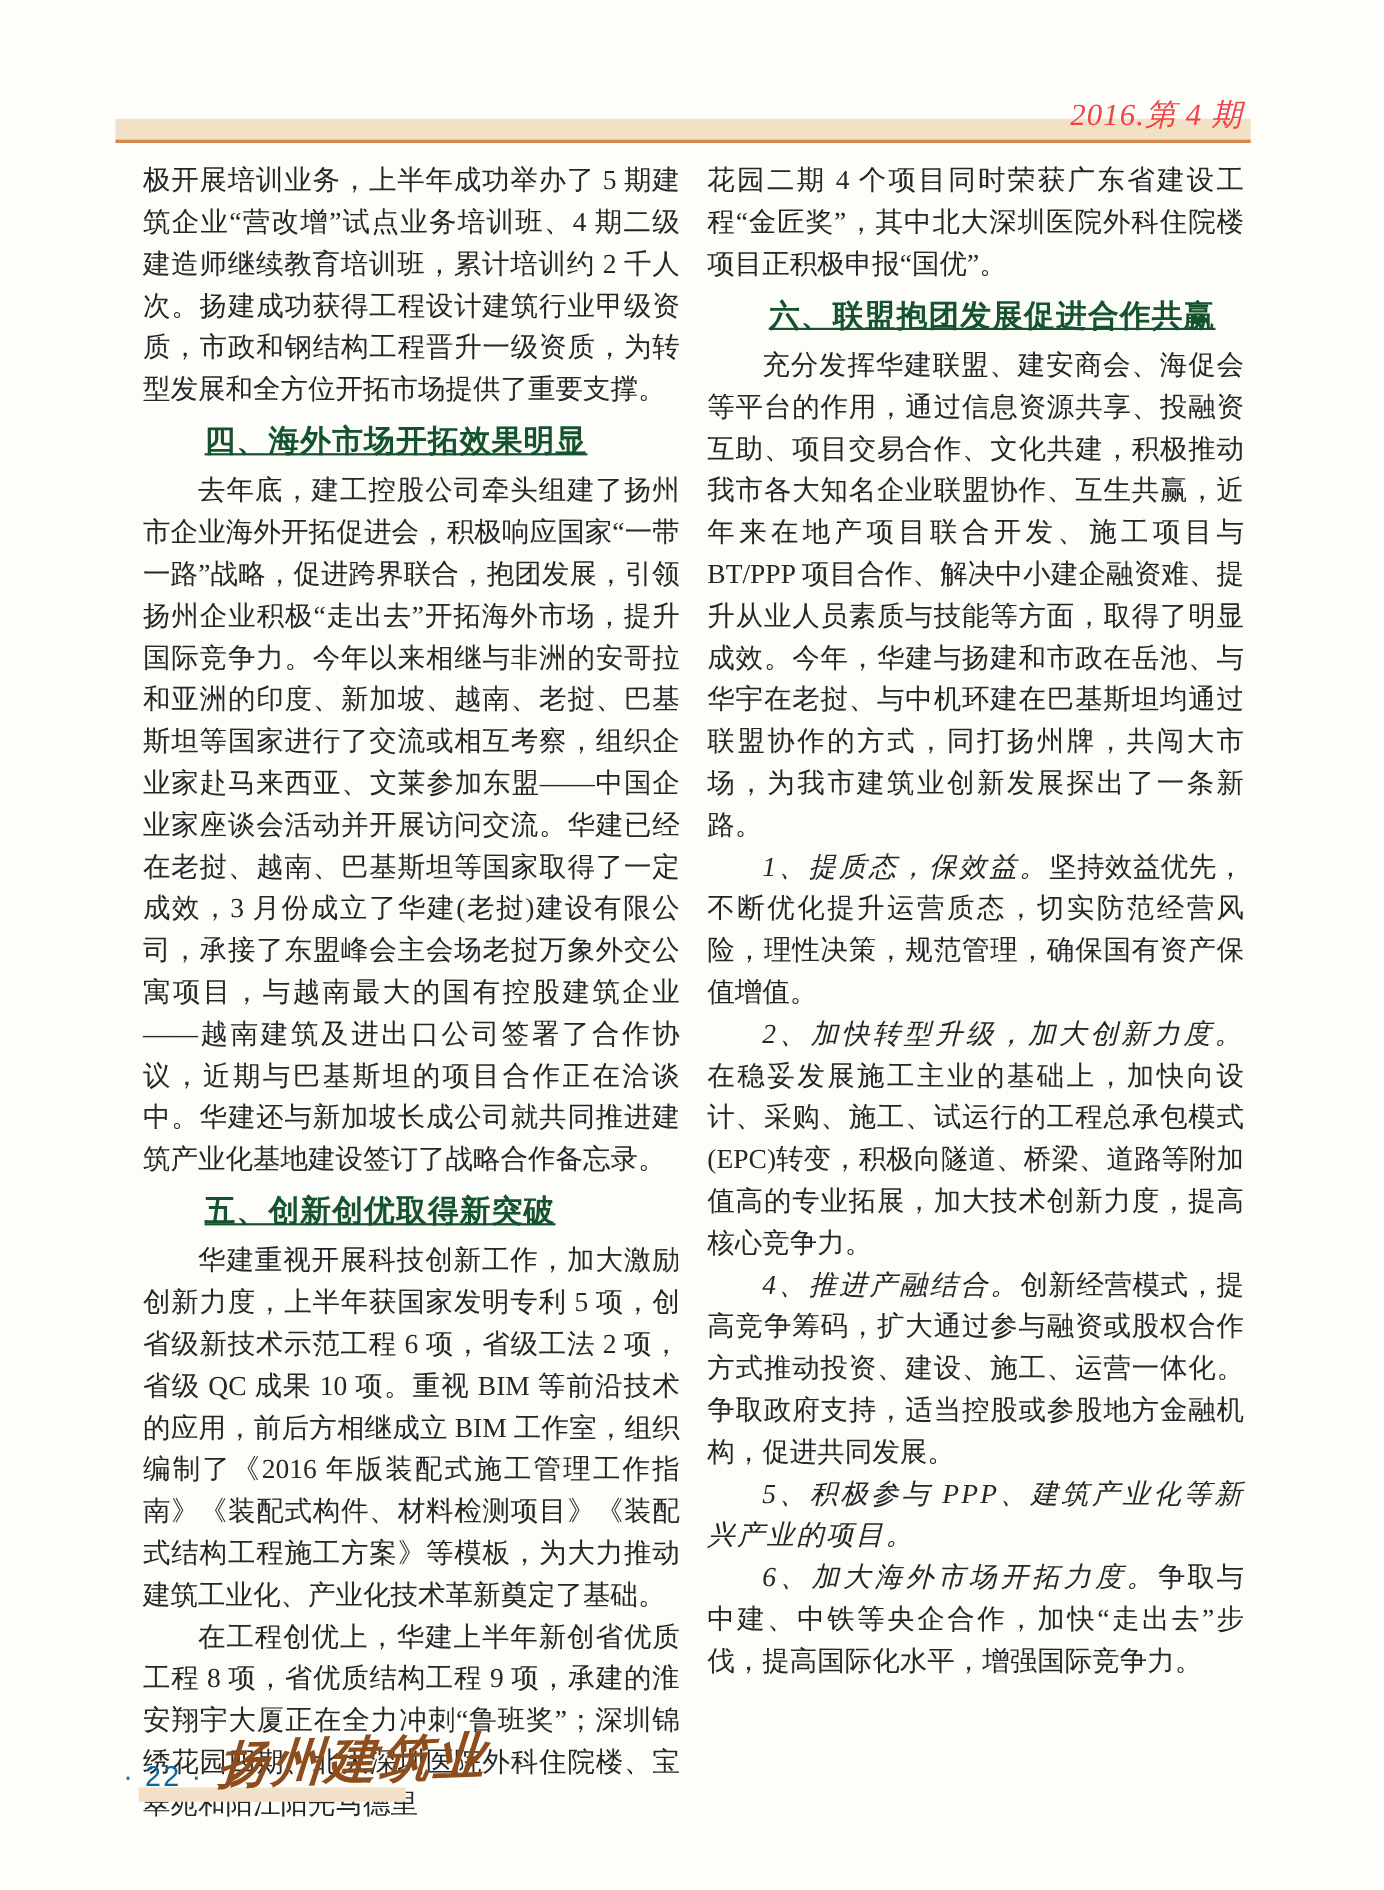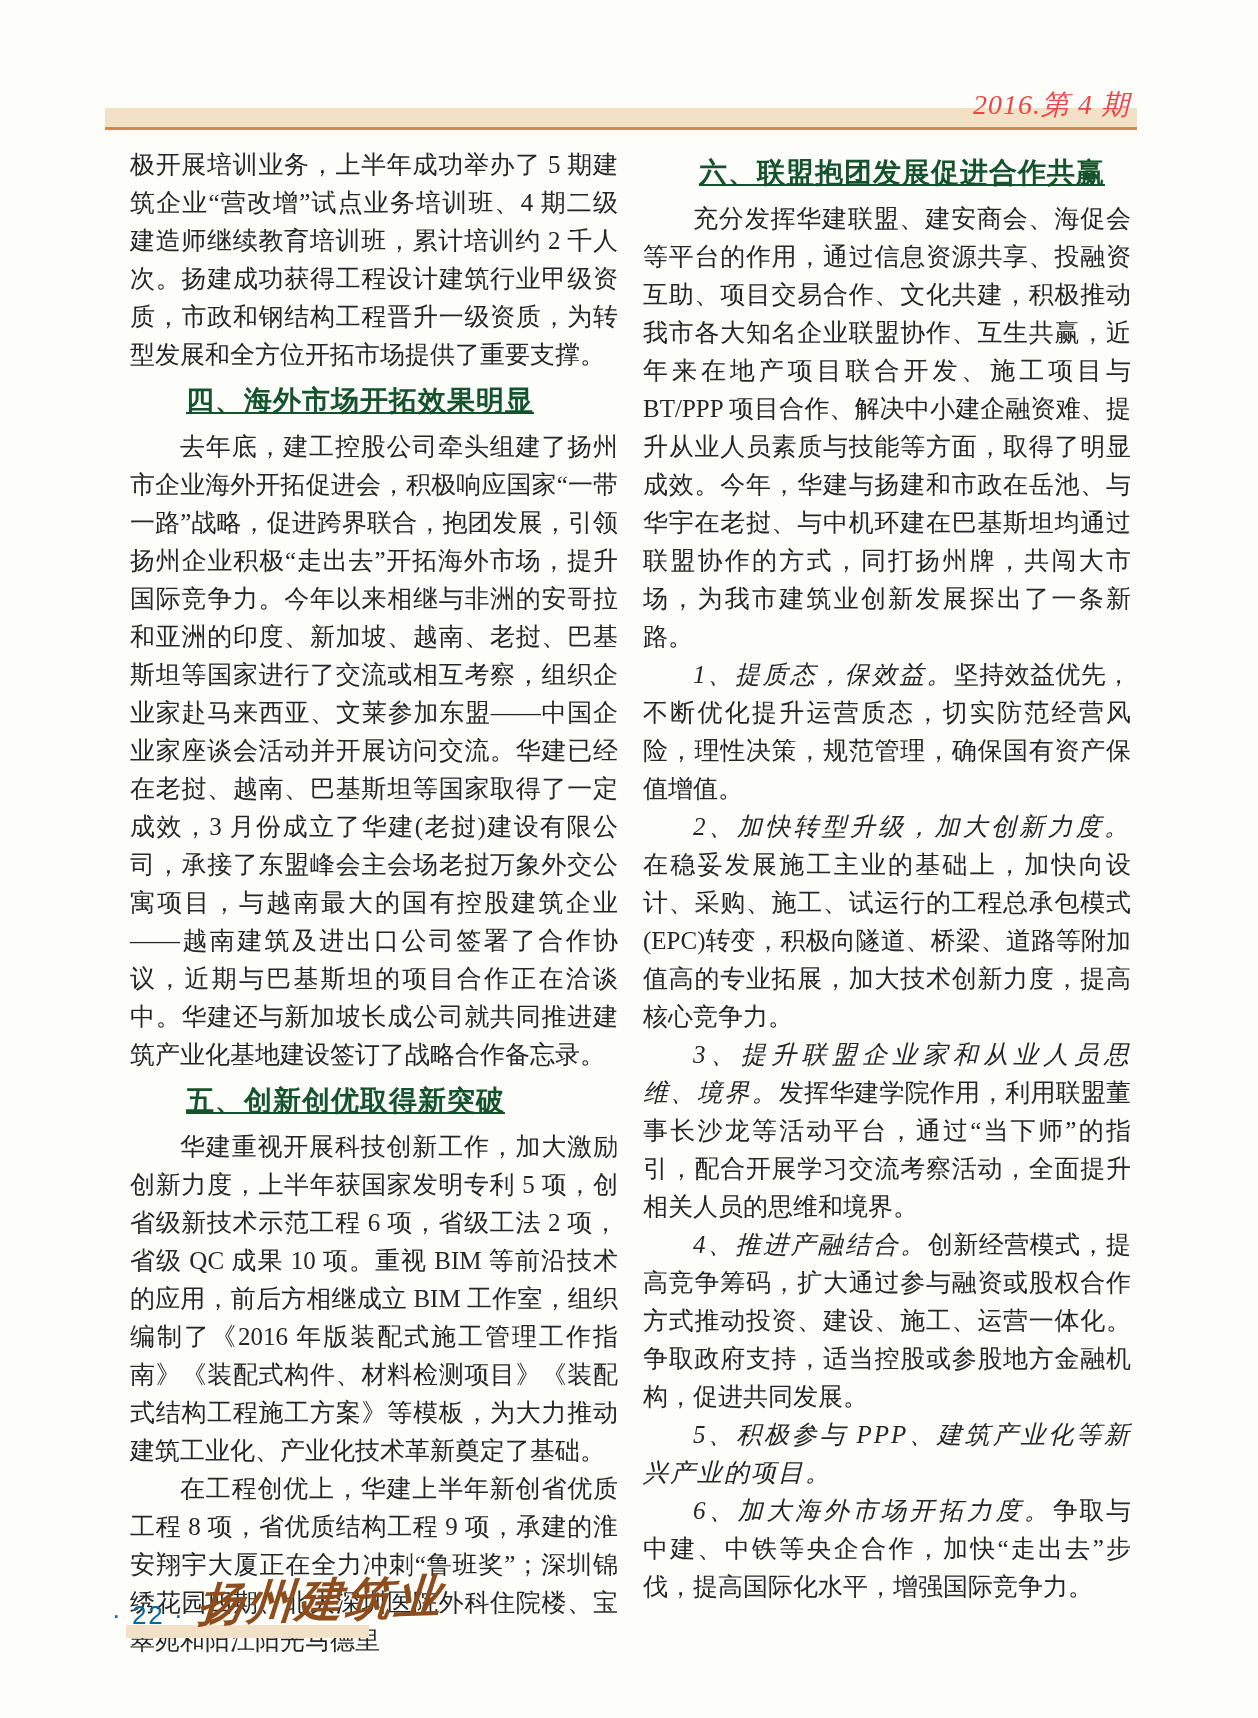--- a/index.html
+++ b/index.html
@@ -75,25 +75,25 @@
   <section class="col col-left">
     <p class="para no-indent">极开展培训业务，上半年成功举办了 5 期建筑企业“营改增”试点业务培训班、4 期二级建造师继续教育培训班，累计培训约 2 千人次。扬建成功获得工程设计建筑行业甲级资质，市政和钢结构工程晋升一级资质，为转型发展和全方位开拓市场提供了重要支撑。</p>
     <h3 class="sec">四、海外市场开拓效果明显</h3>
     <p class="para">去年底，建工控股公司牵头组建了扬州市企业海外开拓促进会，积极响应国家“一带一路”战略，促进跨界联合，抱团发展，引领扬州企业积极“走出去”开拓海外市场，提升国际竞争力。今年以来相继与非洲的安哥拉和亚洲的印度、新加坡、越南、老挝、巴基斯坦等国家进行了交流或相互考察，组织企业家赴马来西亚、文莱参加东盟——中国企业家座谈会活动并开展访问交流。华建已经在老挝、越南、巴基斯坦等国家取得了一定成效，3 月份成立了华建(老挝)建设有限公司，承接了东盟峰会主会场老挝万象外交公寓项目，与越南最大的国有控股建筑企业——越南建筑及进出口公司签署了合作协议，近期与巴基斯坦的项目合作正在洽谈中。华建还与新加坡长成公司就共同推进建筑产业化基地建设签订了战略合作备忘录。</p>
     <h3 class="sec">五、创新创优取得新突破</h3>
     <p class="para">华建重视开展科技创新工作，加大激励创新力度，上半年获国家发明专利 5 项，创省级新技术示范工程 6 项，省级工法 2 项，省级 QC 成果 10 项。重视 BIM 等前沿技术的应用，前后方相继成立 BIM 工作室，组织编制了《2016 年版装配式施工管理工作指南》《装配式构件、材料检测项目》《装配式结构工程施工方案》等模板，为大力推动建筑工业化、产业化技术革新奠定了基础。</p>
     <p class="para">在工程创优上，华建上半年新创省优质工程 8 项，省优质结构工程 9 项，承建的淮安翔宇大厦正在全力冲刺“鲁班奖”；深圳锦绣花园四期、北大深圳医院外科住院楼、宝翠苑和阳江阳光马德里</p>
   </section>
 
   <section class="col col-right">
+    <p class="para no-indent">花园二期 4 个项目同时荣获广东省建设工程“金匠奖”，其中北大深圳医院外科住院楼项目正积极申报“国优”。</p>
     <h3 class="sec">六、联盟抱团发展促进合作共赢</h3>
     <p class="para">充分发挥华建联盟、建安商会、海促会等平台的作用，通过信息资源共享、投融资互助、项目交易合作、文化共建，积极推动我市各大知名企业联盟协作、互生共赢，近年来在地产项目联合开发、施工项目与 BT/PPP 项目合作、解决中小建企融资难、提升从业人员素质与技能等方面，取得了明显成效。今年，华建与扬建和市政在岳池、与华宇在老挝、与中机环建在巴基斯坦均通过联盟协作的方式，同打扬州牌，共闯大市场，为我市建筑业创新发展探出了一条新路。</p>
     <p class="para"><span class="kai">1、提质态，保效益。</span><span>坚持效益优先，不断优化提升运营质态，切实防范经营风险，理性决策，规范管理，确保国有资产保值增值。</span></p>
     <p class="para"><span class="kai">2、加快转型升级，加大创新力度。</span><span>在稳妥发展施工主业的基础上，加快向设计、采购、施工、试运行的工程总承包模式(EPC)转变，积极向隧道、桥梁、道路等附加值高的专业拓展，加大技术创新力度，提高核心竞争力。</span></p>
-    <p class="para"><span class="kai">3、提升联盟企业家和从业人员思维、境界。</span><span>发挥华建学院作用，利用联盟董事长沙龙等活动平台，通过“当下师”的指引，配合开展学习交流考察活动，全面提升相关人员的思维和境界。</span></p>
     <p class="para"><span class="kai">4、推进产融结合。</span><span>创新经营模式，提高竞争筹码，扩大通过参与融资或股权合作方式推动投资、建设、施工、运营一体化。争取政府支持，适当控股或参股地方金融机构，促进共同发展。</span></p>
     <p class="para"><span class="kai">5、积极参与 PPP、建筑产业化等新兴产业的项目。</span><span></span></p>
     <p class="para"><span class="kai">6、加大海外市场开拓力度。</span><span>争取与中建、中铁等央企合作，加快“走出去”步伐，提高国际化水平，增强国际竞争力。</span></p>
   </section>
 
   <div class="footer-bar"></div>
   <div class="footer-page">· 22 ·</div>
   <div class="footer-logo">扬州建筑业</div>
 
 </div>

